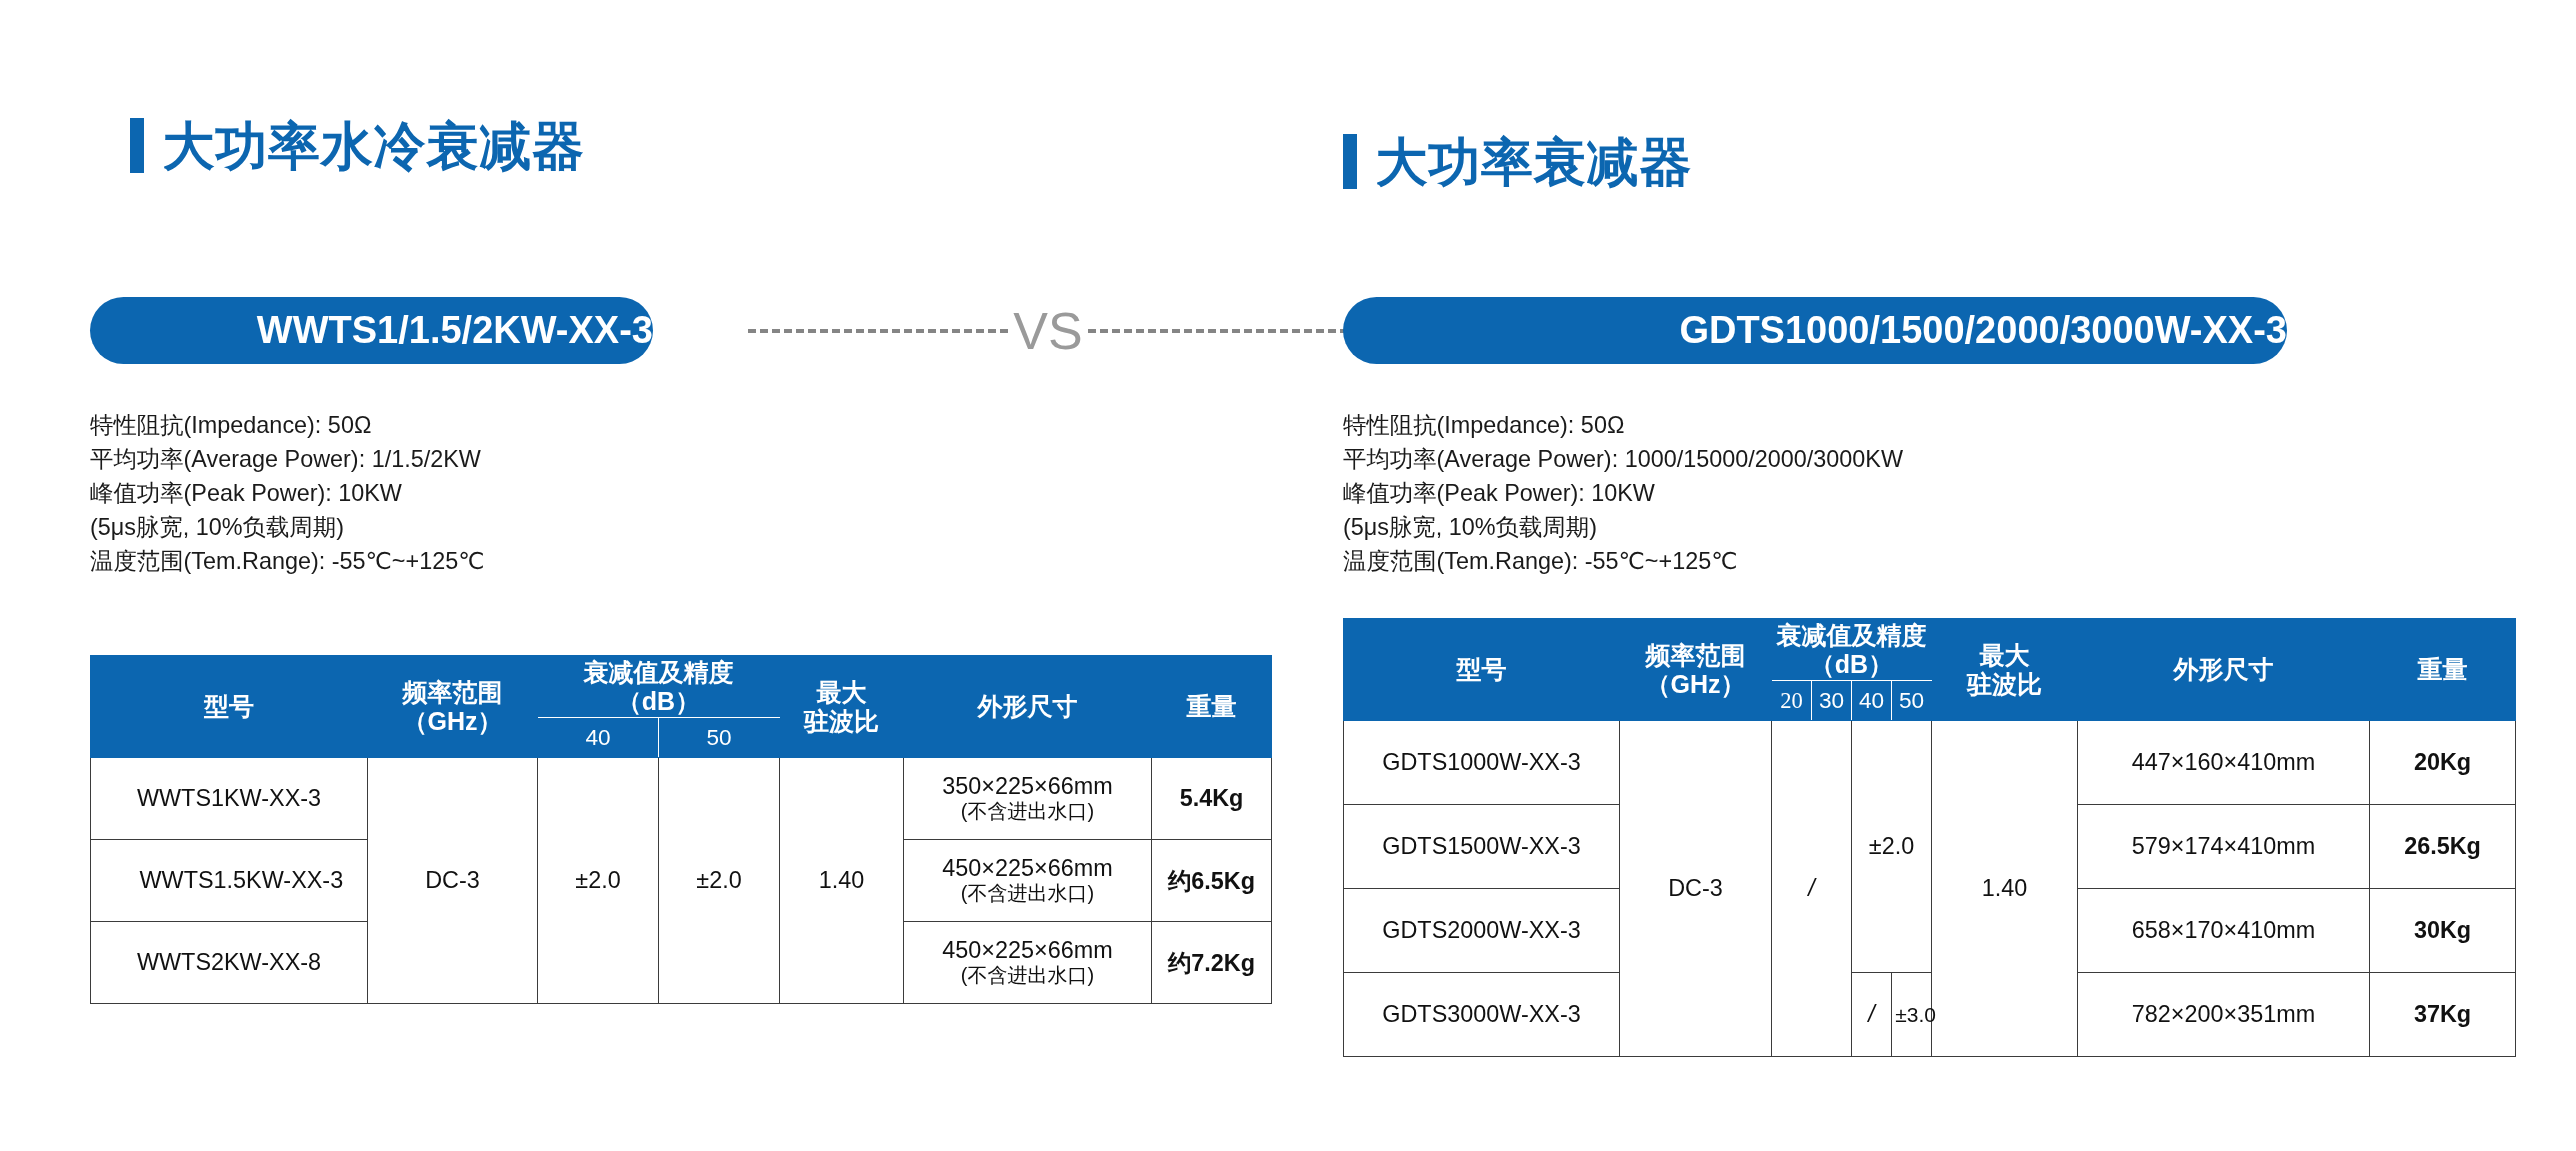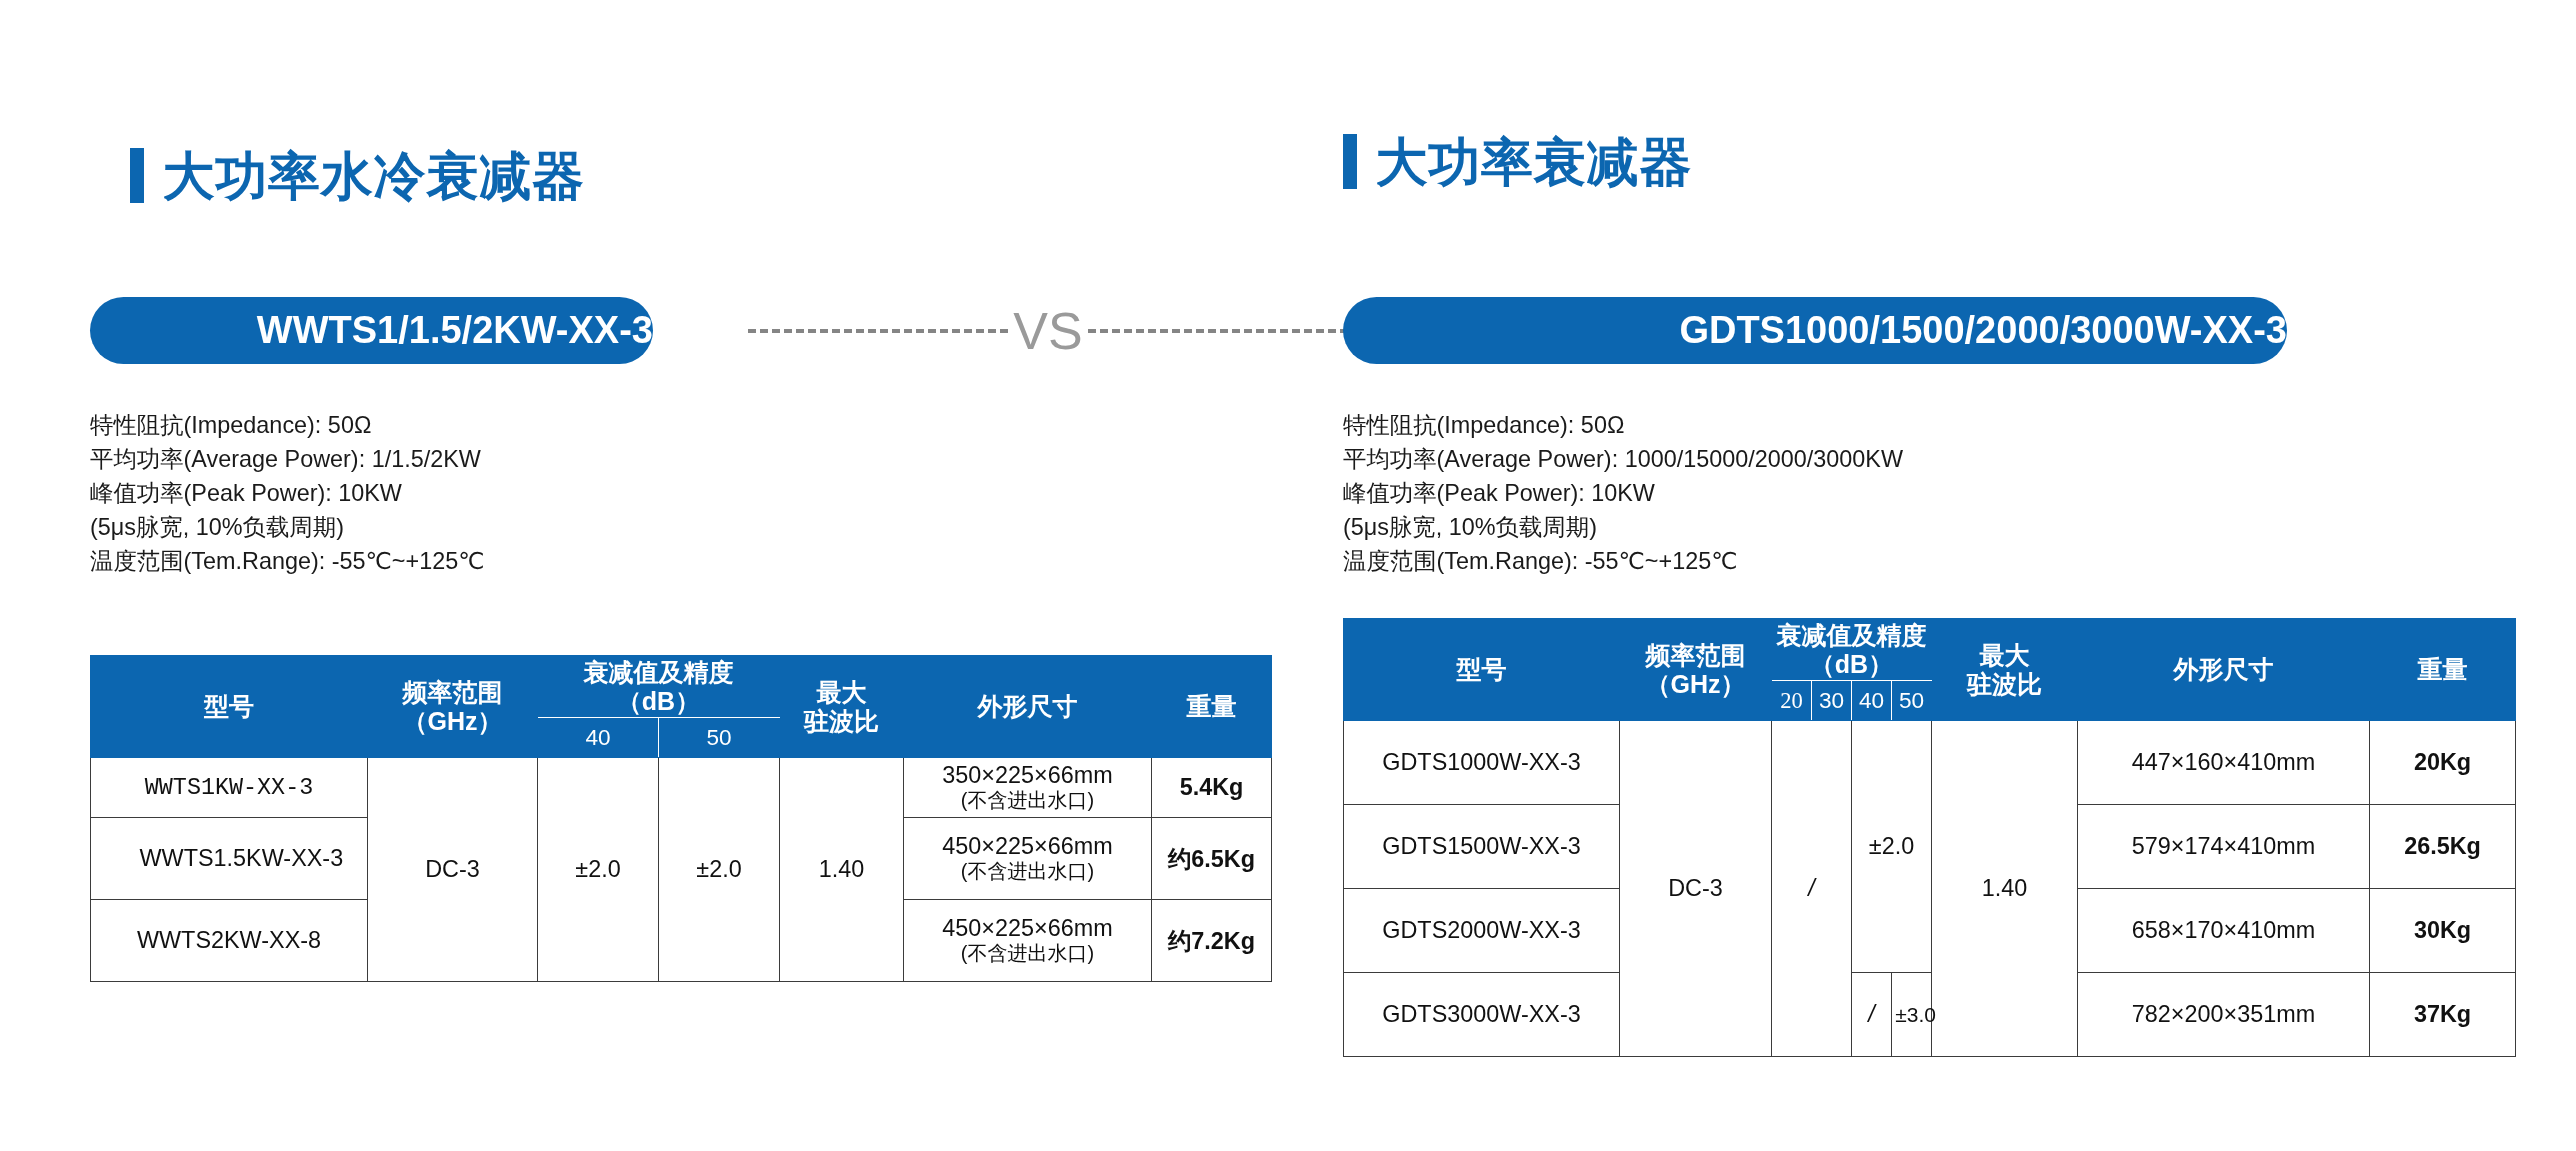--- a/index.html
+++ b/index.html
@@ -135,21 +135,21 @@
   .dim-sub  { font-size: 20px; line-height: 1.25; }
   .slash { font-size: 25px; font-style: italic; }
 </style>
 </head>
 <body>
 
 <div class="page">
 
   <div class="panel panel-left">
 
-    <div class="heading" style="left:90px; top:148px;padding-left:40px;">
+    <div class="heading" style="left:90px; top:118px;padding-left:40px;">
       <div class="heading-bar"></div>
       <div class="heading-text">大功率水冷衰减器</div>
     </div>
 
     <div class="pill" style="left:90px; top:297px; width:563px;">
       <span class="pill-text">WWTS1/1.5/2KW-XX-3</span>
     </div>
 
     <div class="specs" style="left:90px; top:409px;">
       <div>特性阻抗(Impedance): 50Ω</div>
@@ -187,21 +187,21 @@
           <th rowspan="2">外形尺寸</th>
           <th rowspan="2">重量</th>
         </tr>
         <tr>
           <th class="subhead" style="height:40px;">40</th>
           <th class="subhead">50</th>
         </tr>
       </thead>
       <tbody>
         <tr>
-          <td style="height:60px;font-family:Liberation Mono, monospace;">WWTS1KW-XX-3</td>
+          <td style="height:82px;">WWTS1KW-XX-3</td>
           <td rowspan="3">DC-3</td>
           <td rowspan="3">±2.0</td>
           <td rowspan="3">±2.0</td>
           <td rowspan="3">1.40</td>
           <td>
             <div class="dim-main">350×225×66mm</div>
             <div class="dim-sub">(不含进出水口)</div>
           </td>
           <td class="wt">5.4Kg</td>
         </tr>

